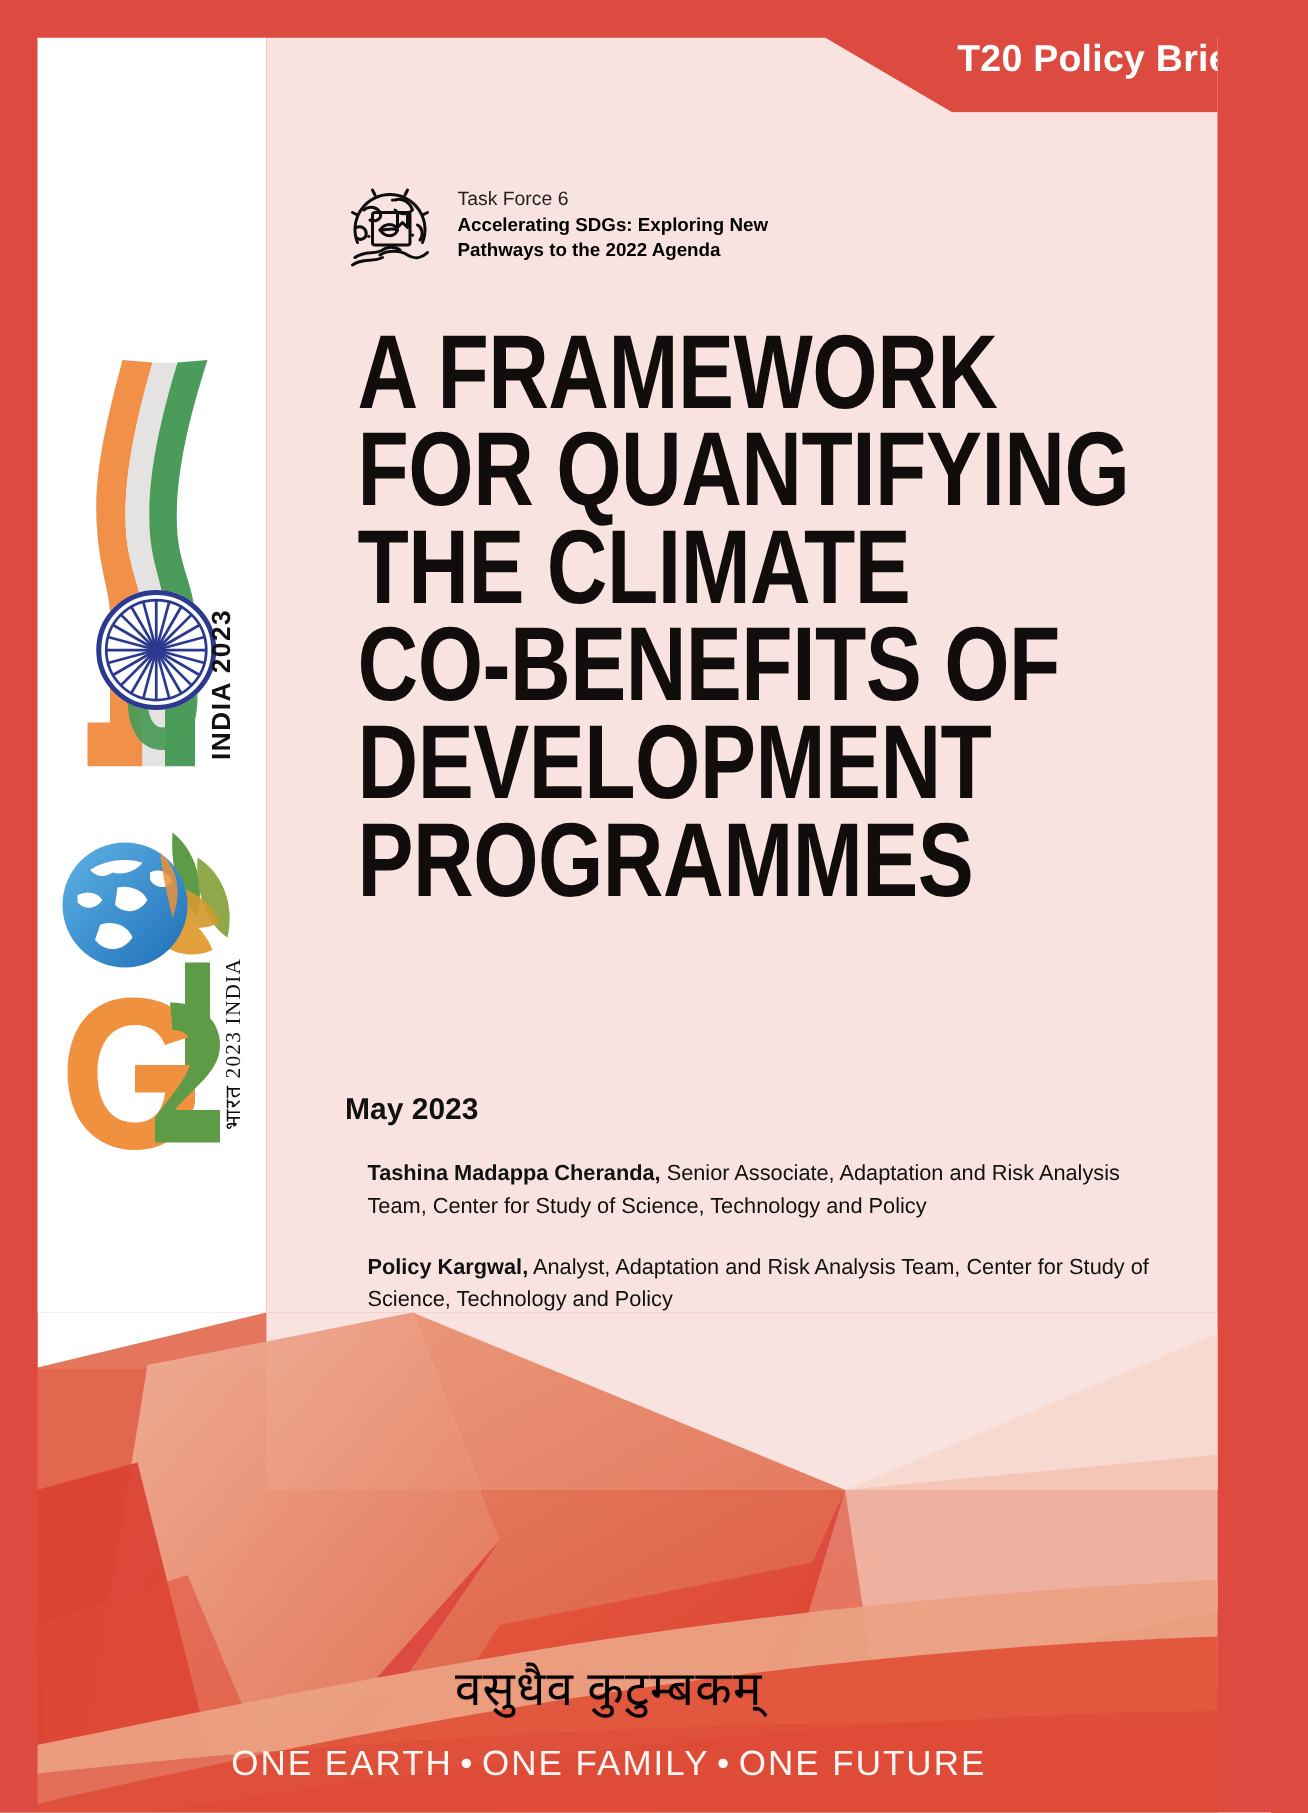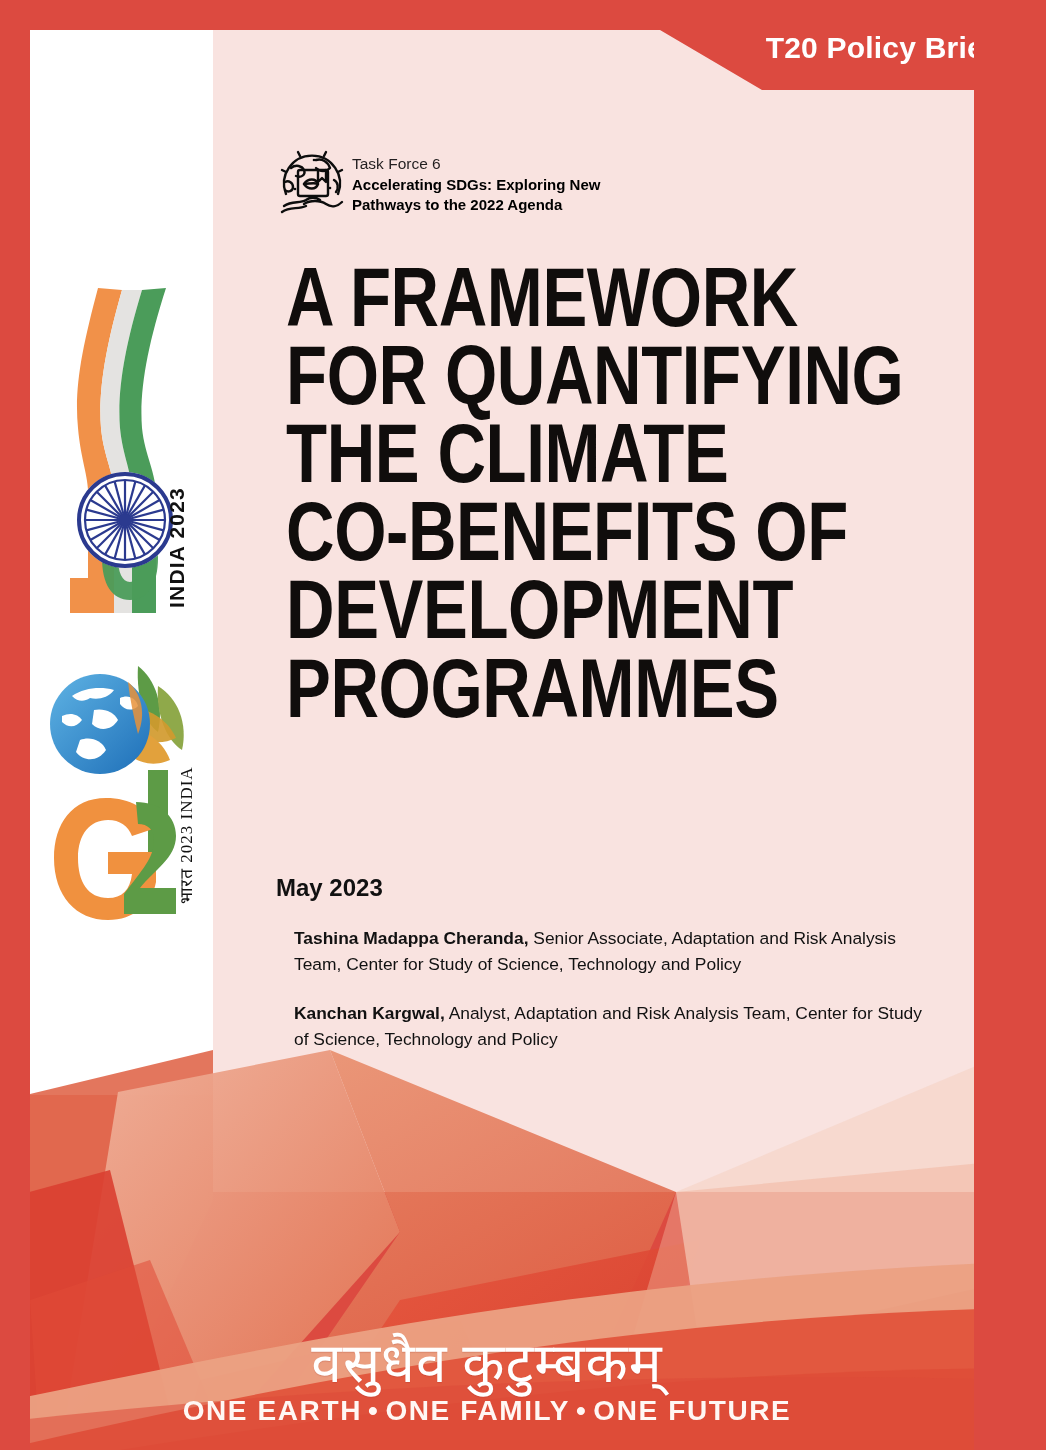--- a/index.html
+++ b/index.html
@@ -62,21 +62,21 @@
   .g20-logo{
     position:absolute;
     left:42px; top:652px;
     width:170px; height:290px;
   }
 
   
   .tf-block{
     position:absolute;
     left:276px; top:142px;
-    display:flex; align-items:center; gap:4px;
+    display:flex; align-items:flex-start; gap:18px;
     z-index:4;
   }
   .tf-icon{ width:72px; height:78px; flex:0 0 auto; }
   .tf-text{ padding-top:8px; }
   .tf-line1{
     font-size:15.5px; color:#231f20; line-height:1.35;
     font-weight:normal;
   }
   .tf-line2{
     font-size:15px; color:#000; line-height:1.35;
@@ -134,33 +134,33 @@
     z-index:5;
   }
   .bottom-art svg{ display:block; }
 
   
   .sanskrit{
     position:absolute;
     left:0; right:0; top:1323px;
     text-align:center;
     font-family:"Liberation Serif", serif;
-    font-size:55px;
-    color:#ffffff;
+    font-size:38px;
+    color:#000000;
     font-weight:normal;
     letter-spacing:1px;
     z-index:8;
     text-shadow:0 1px 1px rgba(140,30,20,.18);
   }
   .tagline{
     position:absolute;
     left:0; right:0; top:1395px;
     text-align:center;
     font-size:28px;
-    font-weight:bold;
+    font-weight:normal;
     color:#FFF7F4;
     letter-spacing:1.6px;
     z-index:8;
     white-space:nowrap;
   }
   .tagline .dot{ padding:0 6px; }
 </style>
 </head>
 <body>
 
@@ -302,21 +302,21 @@
     <div class="title-line">PROGRAMMES</div>
   </div>
 
   <div class="date">May 2023</div>
 
   <div class="authors">
     <p class="author-p">
       <b>Tashina Madappa Cheranda,</b><span> Senior Associate, Adaptation and Risk Analysis Team, Center for Study of Science, Technology and Policy</span>
     </p>
     <p class="author-p">
-      <b>Kanchan Kargwal,</b><span> Analyst, Adaptation and Risk Analysis Team, Center for Study of Science, Technology and Policy</span>
+      <b>Policy Kargwal,</b><span> Analyst, Adaptation and Risk Analysis Team, Center for Study of Science, Technology and Policy</span>
     </p>
     <p class="author-p">
       <b>Sahil Mathew,</b><span> Analyst, Adaptation and Risk Analysis Team, Center for Study of Science, Technology and Policy</span>
     </p>
   </div>
 
   <div class="bottom-art">
     <svg viewBox="0 0 1046 400" width="1046" height="400" xmlns="http://www.w3.org/2000/svg">
       <defs>
         <linearGradient id="f1" x1="0" y1="0" x2="1" y2="1">

